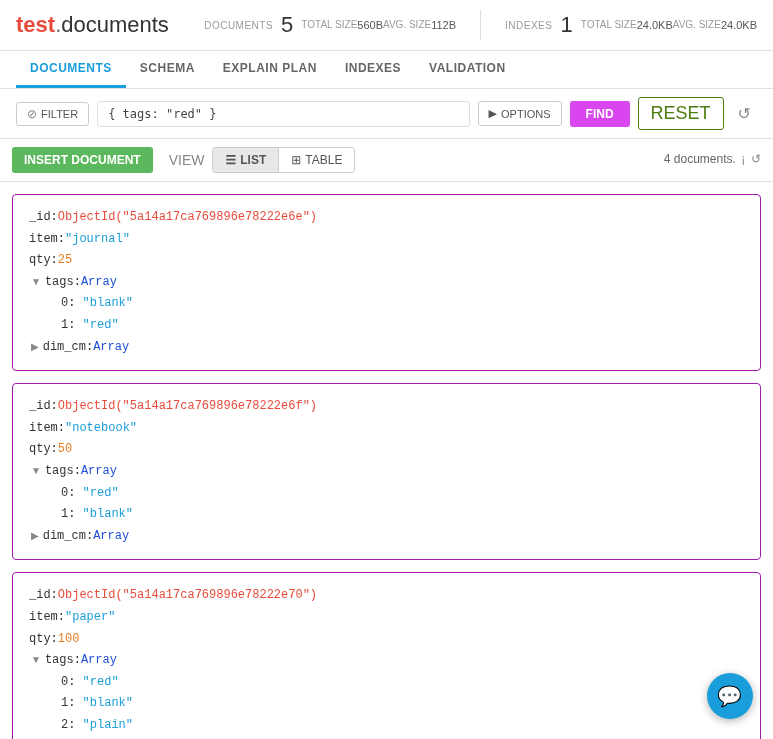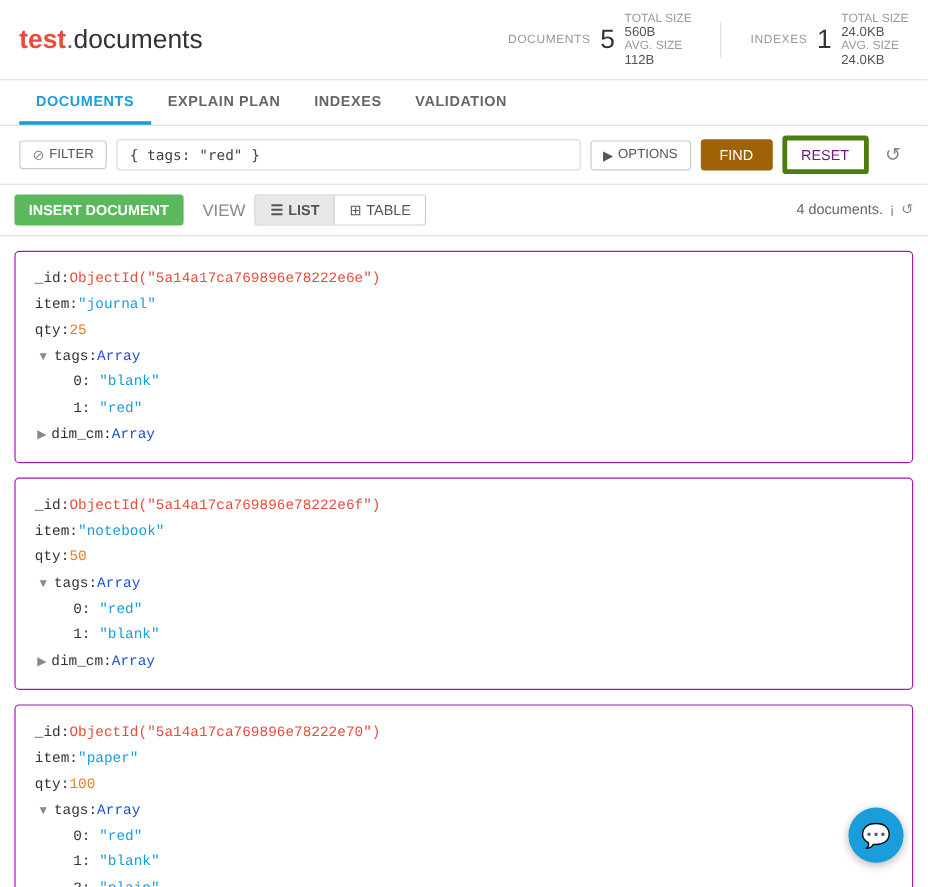--- a/index.html
+++ b/index.html
@@ -42,21 +42,21 @@
       color: #999;
       letter-spacing: 0.5px;
     }
     .stat-count {
       font-size: 22px;
       font-weight: 300;
       color: #333;
     }
     .stat-sub {
       display: flex;
-      flex-direction: column;
+      flex-direction: row;
       font-size: 10px;
       color: #999;
     }
     .stat-sub span { white-space: nowrap; }
     .stat-sub .val { color: #555; font-size: 11px; }
     .stat-divider {
       width: 1px;
       height: 30px;
       background: #e0e0e0;
     }
@@ -121,37 +121,37 @@
       gap: 4px;
       background: #fff;
       border: 1px solid #ccc;
       border-radius: 3px;
       padding: 5px 10px;
       font-size: 11px;
       cursor: pointer;
       color: #555;
     }
     .find-btn {
-      background: #a16207;
+      background: #d946ef;
       color: #fff;
       border: none;
       border-radius: 3px;
       padding: 6px 16px;
       font-size: 12px;
-      font-weight: 400;
+      font-weight: 700;
       cursor: pointer;
     }
     .reset-btn {
       background: #fff;
-      border: 4px solid #4d7c0f;
+      border: 1px solid #4d7c0f;
       border-radius: 3px;
       padding: 5px 12px;
-      font-size: 12px;
-      cursor: pointer;
-      color: #701a75;
+      font-size: 18px;
+      cursor: pointer;
+      color: #4d7c0f;
     }
     .refresh-btn {
       background: none;
       border: none;
       cursor: pointer;
       color: #888;
       font-size: 16px;
       padding: 2px 6px;
     }
 
@@ -290,20 +290,21 @@
         <span class="val">24.0KB</span>
         <span>AVG. SIZE</span>
         <span class="val">24.0KB</span>
       </div>
     </div>
   </div>
 </div>
 
 <div class="tabs">
   <div class="tab active">DOCUMENTS</div>
+  <div class="tab">SCHEMA</div>
   <div class="tab">EXPLAIN PLAN</div>
   <div class="tab">INDEXES</div>
   <div class="tab">VALIDATION</div>
 </div>
 
 <div class="filter-bar">
   <button class="filter-btn">
     <span class="funnel">⊘</span>
     <span>FILTER</span>
   </button>

